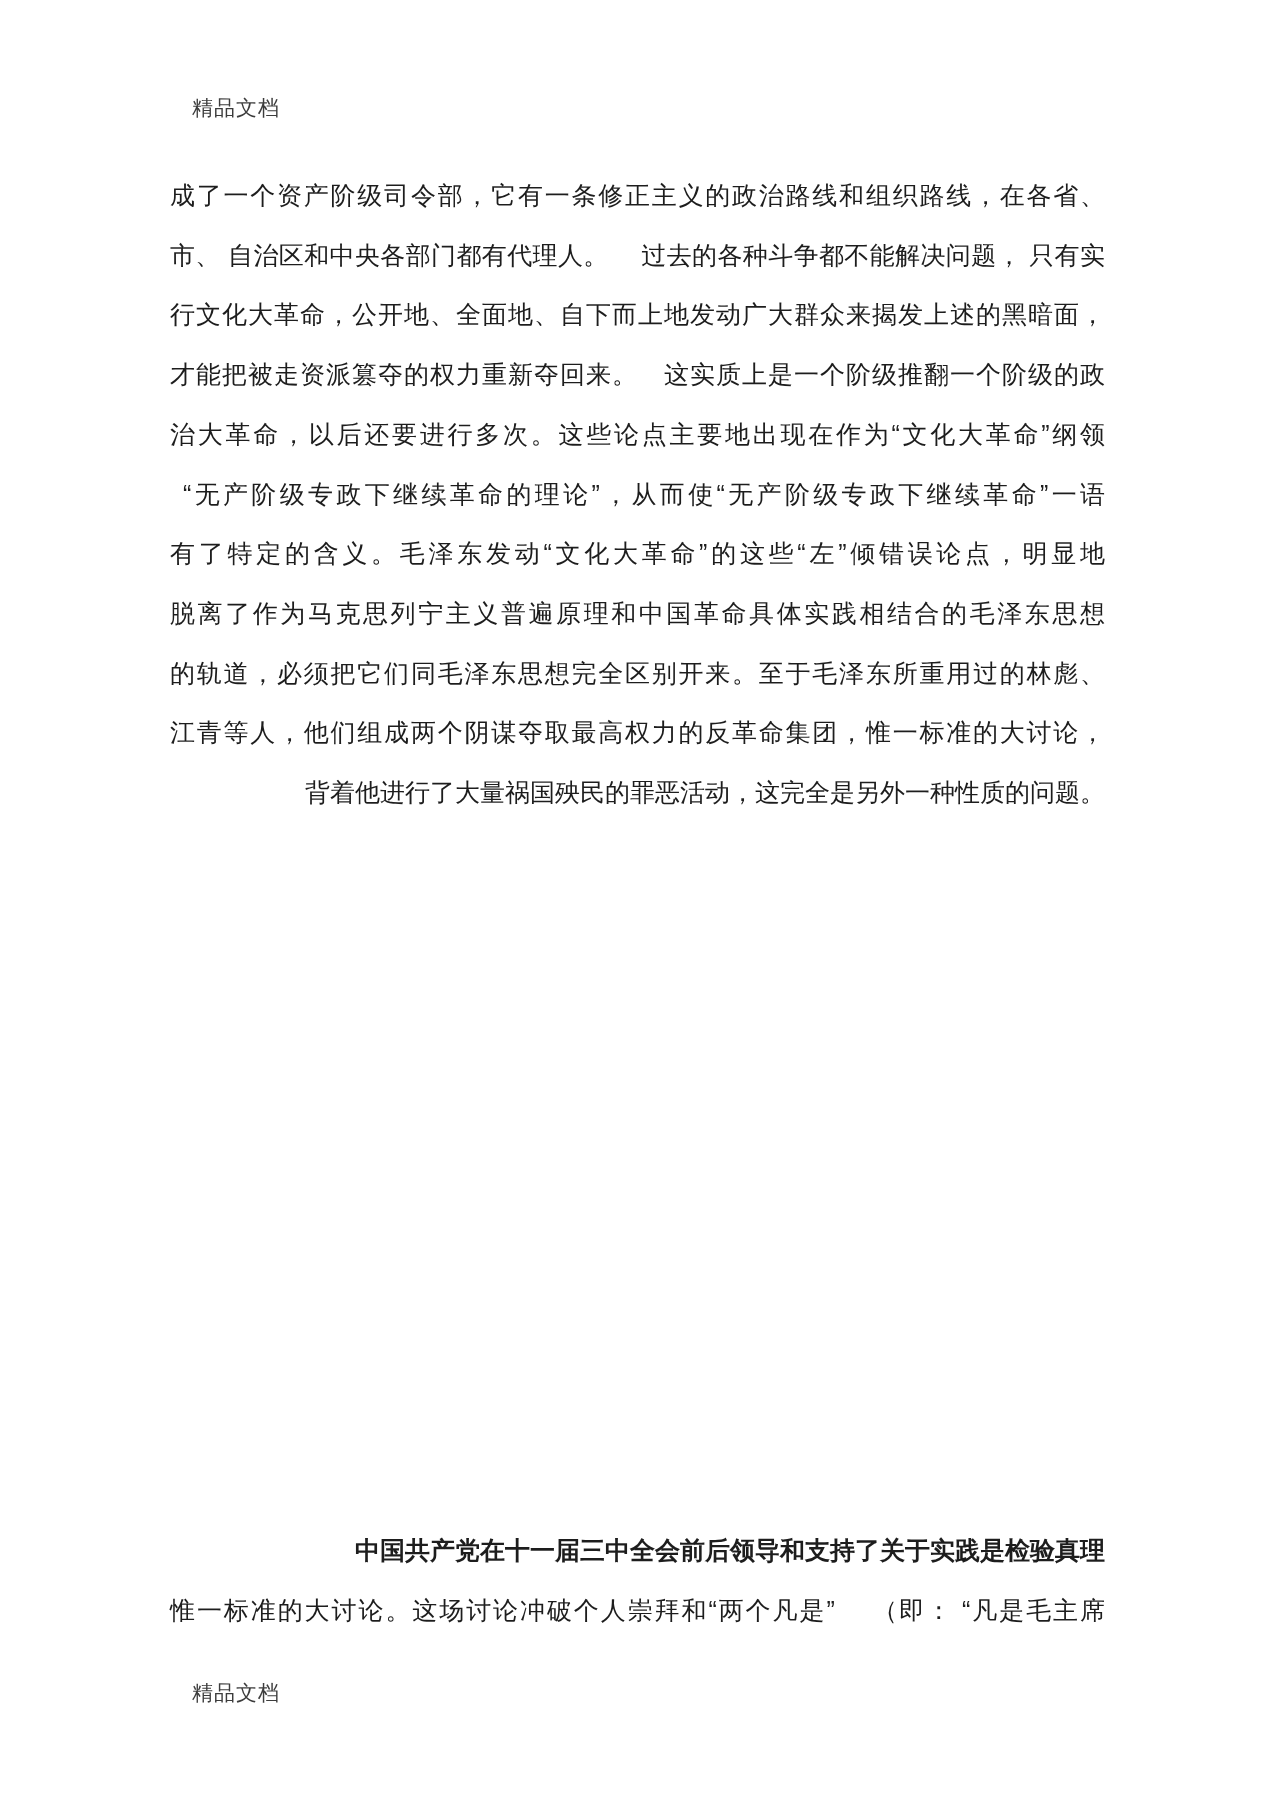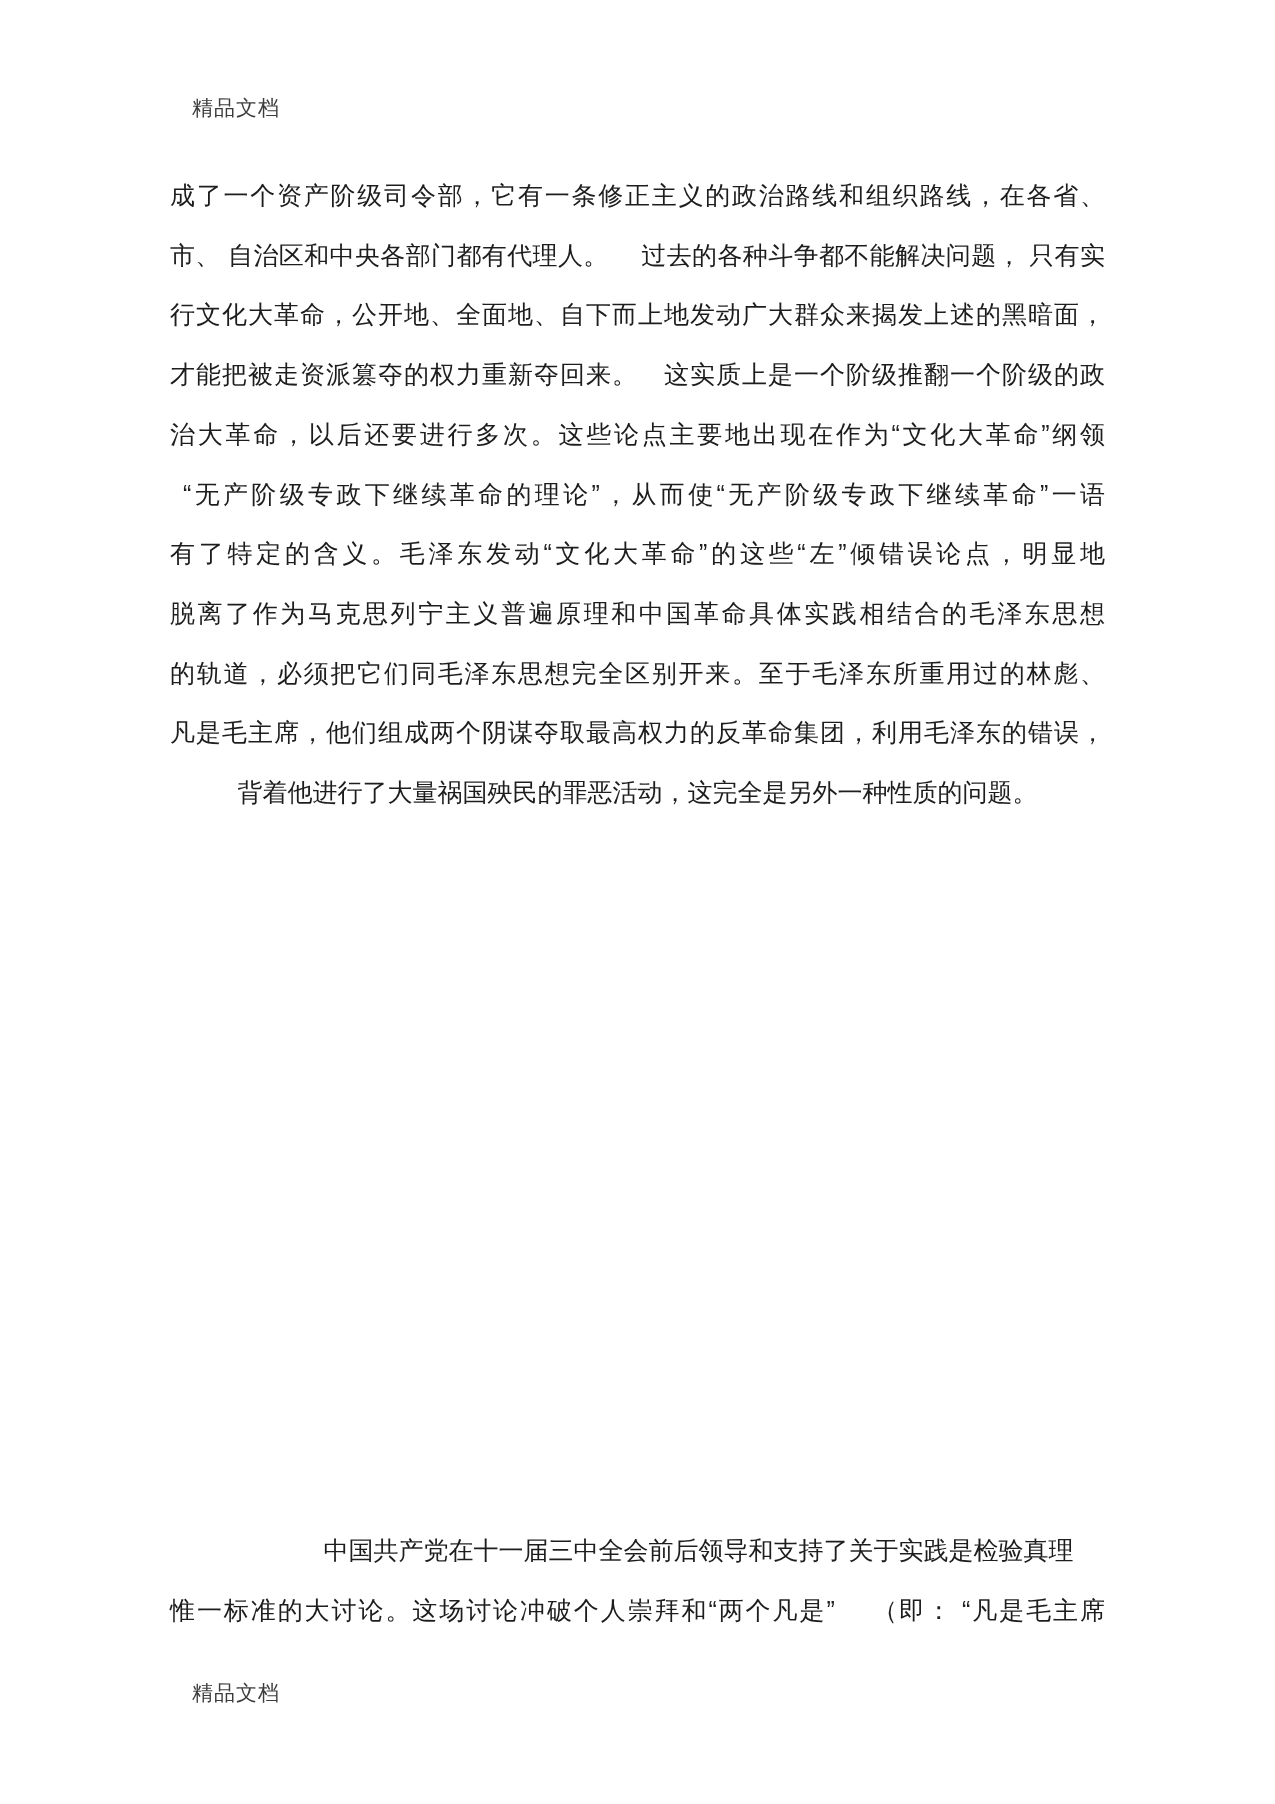--- a/index.html
+++ b/index.html
@@ -30,26 +30,26 @@
     color:#1d1d1d;
   }
   .para-1{top:166px;}
   .para-2{top:1101px;}
   .para-3{top:1521px;}
   .line{
     text-align:justify;
     text-align-last:justify;
   }
   .line.short{
-    text-align:center;
+    text-align:right;
     text-align-last:auto;
   }
   .ind-half{padding-left:13px;}
   .ind-p2{padding-left:110px;}
-  .ind-p3{padding-left:122px;}
+  .ind-p3{padding-left:122px;font-weight:bold;}
   .heading{
     position:absolute;
     top:1007px;
     left:173px;
     width:935px;
     box-sizing:border-box;
     padding-left:45px;
     font-size:25px;
     line-height:59.7px;
     color:#1d1d1d;
@@ -67,21 +67,21 @@
   <div class="para para-1">
     <div class="line">成了一个资产阶级司令部，它有一条修正主义的政治路线和组织路线，在各省、</div>
     <div class="line">市、 自治区和中央各部门都有代理人。　 过去的各种斗争都不能解决问题， 只有实</div>
     <div class="line">行文化大革命，公开地、全面地、自下而上地发动广大群众来揭发上述的黑暗面，</div>
     <div class="line">才能把被走资派篡夺的权力重新夺回来。　这实质上是一个阶级推翻一个阶级的政</div>
     <div class="line">治大革命，以后还要进行多次。这些论点主要地出现在作为“文化大革命”纲领</div>
     <div class="line ind-half">“无产阶级专政下继续革命的理论”，从而使“无产阶级专政下继续革命”一语</div>
     <div class="line">有了特定的含义。毛泽东发动“文化大革命”的这些“左”倾错误论点，明显地</div>
     <div class="line">脱离了作为马克思列宁主义普遍原理和中国革命具体实践相结合的毛泽东思想</div>
     <div class="line">的轨道，必须把它们同毛泽东思想完全区别开来。至于毛泽东所重用过的林彪、</div>
-    <div class="line">凡是毛主席，他们组成两个阴谋夺取最高权力的反革命集团，利用毛泽东的错误，</div>
+    <div class="line">江青等人，他们组成两个阴谋夺取最高权力的反革命集团，惟一标准的大讨论，</div>
     <div class="line short">背着他进行了大量祸国殃民的罪恶活动，这完全是另外一种性质的问题。</div>
   </div>
 
 
 
   <div class="para para-3">
     <div class="line short ind-p3">中国共产党在十一届三中全会前后领导和支持了关于实践是检验真理</div>
     <div class="line">惟一标准的大讨论。这场讨论冲破个人崇拜和“两个凡是”　 （即： “凡是毛主席</div>
   </div>
 

